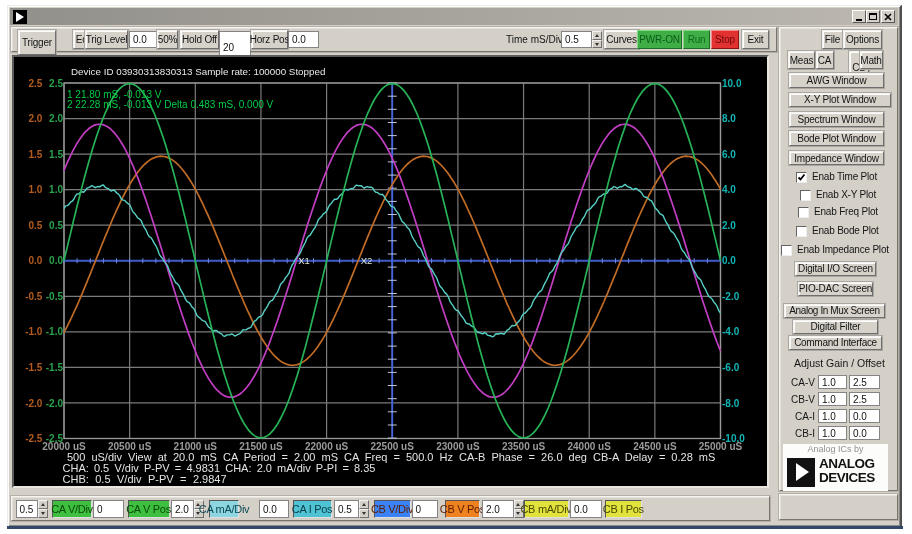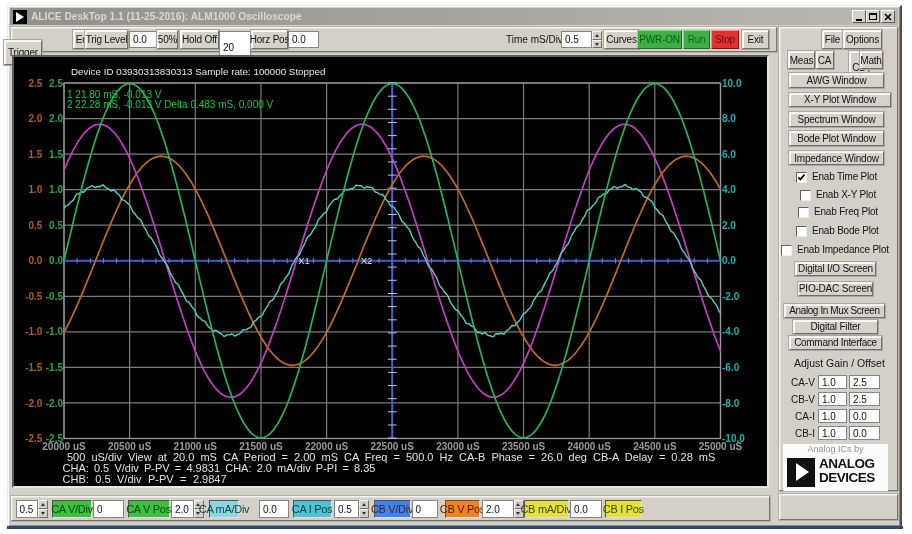--- a/index.html
+++ b/index.html
@@ -36,36 +36,35 @@
 .cb{position:absolute;width:11px;height:11px;background:#fff;border:1px solid;
  border-color:#636363 #eee #eee #636363}
 .cbtxt{position:absolute;font-size:10px;letter-spacing:-0.2px;color:#151515;white-space:nowrap}
 #plot{position:absolute;left:12px;top:55px;width:757px;height:433px;background:#000;
  border:2px solid;border-color:#5c5c5c #e9e6e0 #e9e6e0 #5c5c5c}
 </style></head><body>
 <div id="win"></div>
 <div id="shadow"></div>
 <div id="titlebar">
     <div id="ticon"></div>
-    <div id="ttext">ALICE DeskTop 1.1 (11-25-2016): ALM1000 Oscilloscope</div>
   </div>
 <div class="wbtn" style="left:852px">
     <div style="width:6px;height:2px;background:#000;margin-top:7px"></div>
   </div>
 <div class="wbtn" style="left:866px">
     <div style="width:8px;height:7px;border:1px solid #000;border-top:2px solid #000"></div>
   </div>
 <div class="wbtn" style="left:881px">
     <svg width="8" height="8" viewBox="0 0 8 8">
       <path d="M1 1 L7 7 M7 1 L1 7" stroke="#000" stroke-width="1.6"></path>
     </svg>
   </div>
 <div class="frame" style="left:11px;top:27px;width:766px;height:25px"></div>
 <div class="frame" style="left:779px;top:27px;width:119px;height:464px"></div>
-<div class="btn" style="left:4px;top:30px;width:38px;height:25px;margin-top:10px;">Trigger</div>
+<div class="btn" style="left:18px;top:30px;width:38px;height:25px;">Trigger</div>
 <div class="btn" style="left:73px;top:30px;width:28px;height:19px;">Edge</div>
 <div class="btn" style="left:85px;top:30px;width:43px;height:19px;">Trig Level</div>
 <div class="entry" style="left:129px;top:31px;width:28px;height:17px;">0.0</div>
 <div class="btn" style="left:157px;top:30px;width:21px;height:19px;">50%</div>
 <div class="btn" style="left:180px;top:30px;width:39px;height:19px;">Hold Off</div>
 <div class="entry" style="left:219px;top:31px;width:32px;height:32px;">20</div>
 <div class="btn" style="left:251px;top:30px;width:37px;height:19px;">Horz Pos</div>
 <div class="entry" style="left:288px;top:31px;width:31px;height:17px;">0.0</div>
 <div class="lbl" style="left:506px;top:30px;height:19px">Time mS/Div</div>
 <div class="entry" style="left:561px;top:31px;width:31px;height:17px;">0.5</div>

